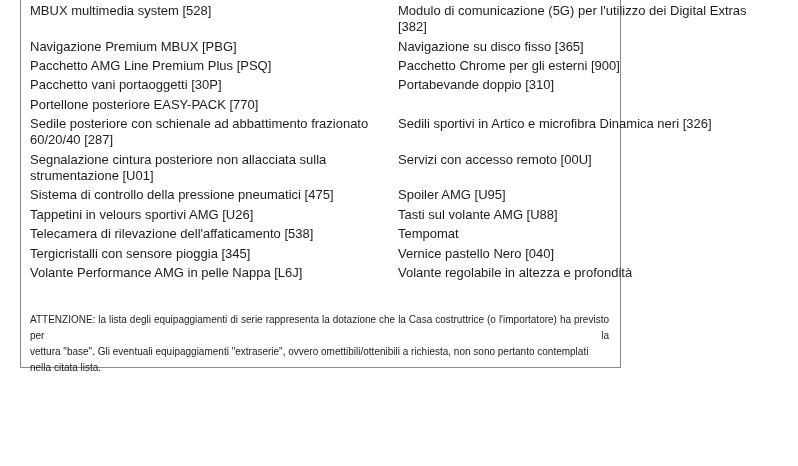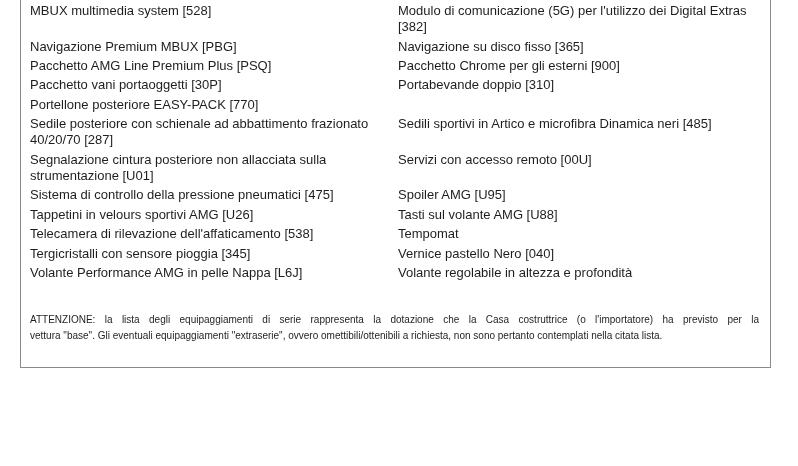--- a/index.html
+++ b/index.html
@@ -12,21 +12,21 @@
     height: 466px;
     position: relative;
     overflow: hidden;
     font-family: "Liberation Sans", "DejaVu Sans", sans-serif;
     color: #1e1e1e;
   }
   .doc-frame {
     position: absolute;
     left: 20px;
     top: 0;
-    width: 751px;
+    width: 601px;
     height: 368px;
     box-sizing: border-box;
     border: 1px solid #8a8a8a;
     border-top: none;
     background: #ffffff;
   }
   .equip-table {
     padding: 3px 6px 0 9px;
   }
   .equip-row {
@@ -72,22 +72,22 @@
       <div class="equip-cell">Pacchetto Chrome per gli esterni [900]</div>
     </div>
     <div class="equip-row">
       <div class="equip-cell">Pacchetto vani portaoggetti [30P]</div>
       <div class="equip-cell">Portabevande doppio [310]</div>
     </div>
     <div class="equip-row">
       <div class="equip-cell">Portellone posteriore EASY-PACK [770]</div>
     </div>
     <div class="equip-row">
-      <div class="equip-cell">Sedile posteriore con schienale ad abbattimento frazionato 40/20/70 [287]</div>
-      <div class="equip-cell">Sedili sportivi in Artico e microfibra Dinamica neri [485]</div>
+      <div class="equip-cell">Sedile posteriore con schienale ad abbattimento frazionato 60/20/40 [287]</div>
+      <div class="equip-cell">Sedili sportivi in Artico e microfibra Dinamica neri [326]</div>
     </div>
     <div class="equip-row">
       <div class="equip-cell">Segnalazione cintura posteriore non allacciata sulla strumentazione [U01]</div>
       <div class="equip-cell">Servizi con accesso remoto [00U]</div>
     </div>
     <div class="equip-row">
       <div class="equip-cell">Sistema di controllo della pressione pneumatici [475]</div>
       <div class="equip-cell">Spoiler AMG [U95]</div>
     </div>
     <div class="equip-row">

